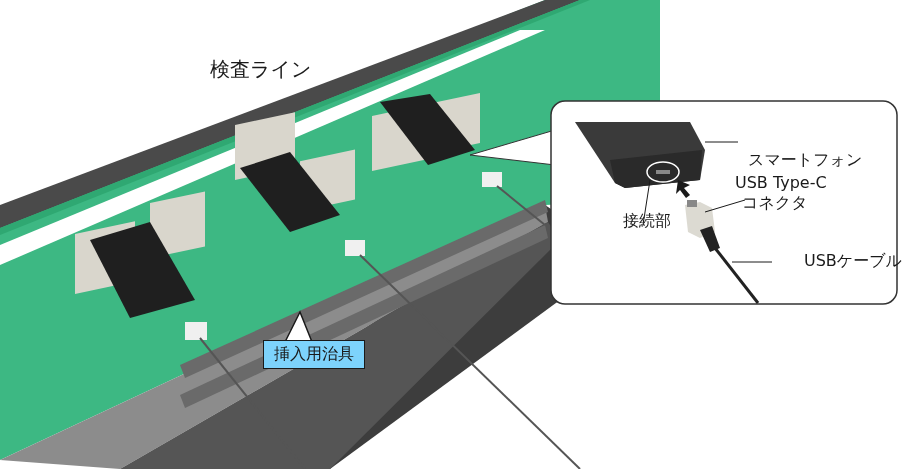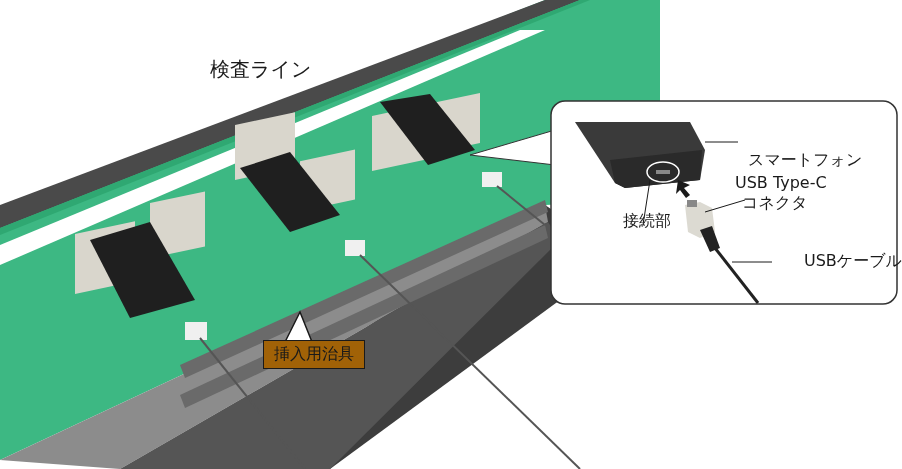--- a/index.html
+++ b/index.html
@@ -1,20 +1,20 @@
 <!DOCTYPE html>
 <html><head>
   <meta charset="utf-8">
   <style>
     html, body { margin: 0; padding: 0; background: #ffffff; }
     body { width: 902px; height: 469px; overflow: hidden; position: relative;
            font-family: "DejaVu Sans", sans-serif; }
     #scene { position: absolute; left: 0; top: 0; width: 902px; height: 469px; }
     .label { position: absolute; color: #1a1a1a; font-size: 16px; line-height: 1.15; white-space: nowrap; }
-    .label-box { position: absolute; background: #a16207; border: 1.5px solid #1a1a1a;
+    .label-box { position: absolute; background: #7dd3fc; border: 1.5px solid #1a1a1a;
                  padding: 3px 10px; font-size: 16px; color: #1a1a1a; white-space: nowrap; }
   </style>
 </head>
 <body>
 
 <svg id="scene" viewBox="0 0 902 469" xmlns="http://www.w3.org/2000/svg">
 
   <polygon points="0,215 545,0 660,0 660,200 545,205 0,460" fill="#3db883"></polygon>
 
   <polygon points="0,245 520,30 545,30 0,265" fill="#ffffff"></polygon>

